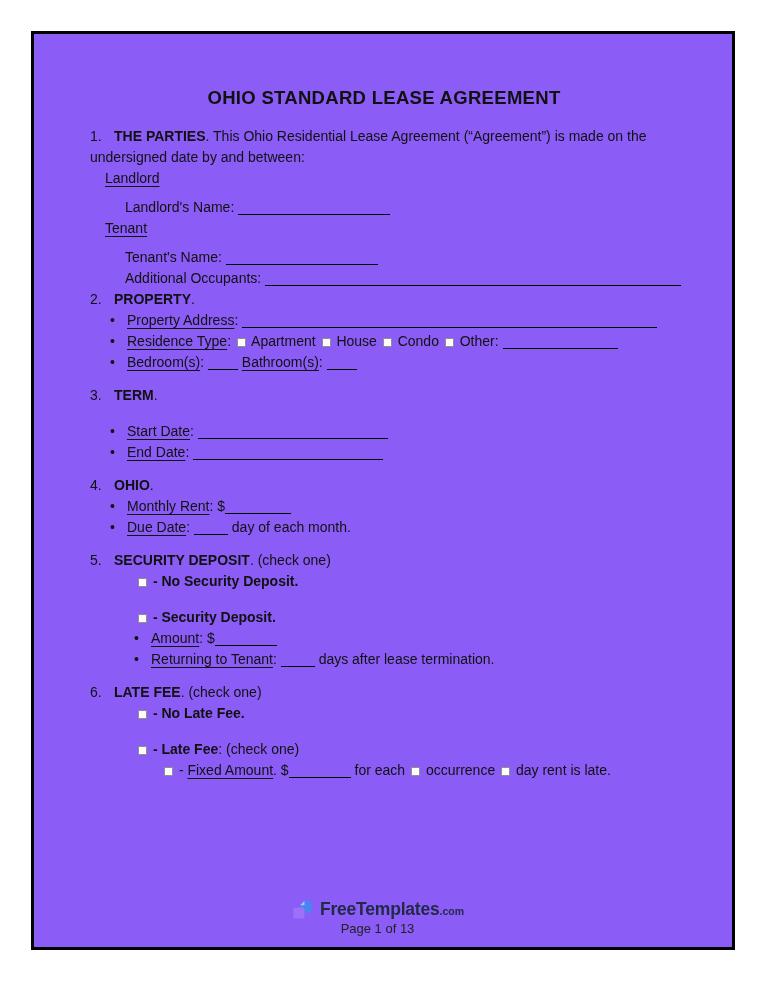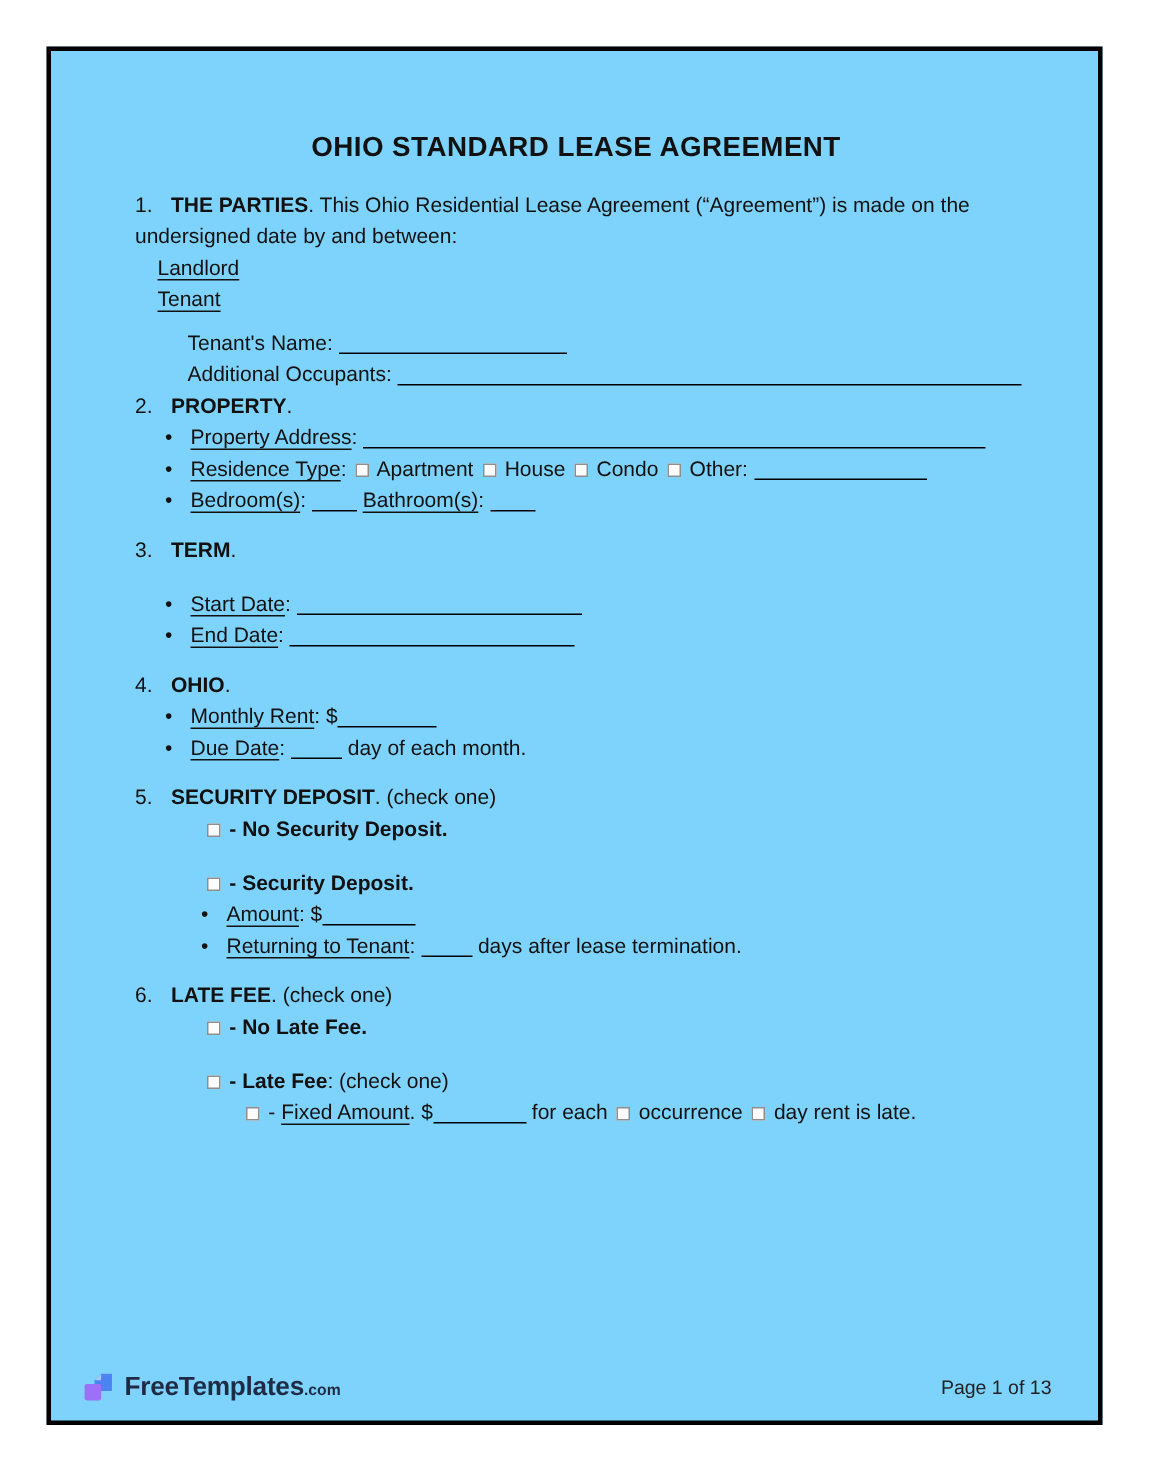--- a/index.html
+++ b/index.html
@@ -3,21 +3,21 @@
 <meta charset="utf-8">
 <style>
   html,body{margin:0;padding:0}
   body{
     width:768px;height:984px;background:#ffffff;position:relative;
     font-family:"Liberation Sans",sans-serif;color:#111;
     -webkit-font-smoothing:antialiased;
   }
   .page{
     position:absolute;left:31px;top:31px;width:704px;height:919px;
-    border:3px solid #000;box-sizing:border-box;background:#7dd3fc;
+    border:3px solid #000;box-sizing:border-box;background:#8b5cf6;
   }
   .content{padding:52px 54px 0 56px;font-size:14px;line-height:21px}
   .title{font-size:18.5px;line-height:24px;font-weight:700;text-align:center;margin:0;letter-spacing:.3px}
   p{margin:0;white-space:nowrap}
   p.wrap{white-space:normal}
   .mt16{margin-top:16px}.mt15{margin-top:15px}.mt14{}.mt12{margin-top:12px}.mt8{margin-top:8px}
   .b{font-weight:700}
   .u{text-decoration:underline;text-underline-offset:3px}
   .num{display:inline-block;width:24px}
   .mk{display:inline-block;width:17px}
@@ -30,39 +30,40 @@
   .cb{
     display:inline-block;width:9px;height:9px;box-sizing:border-box;
     border:1.2px solid #8f8f8f;background:#fcfcfc;vertical-align:-1px;margin:0 2px;
   }
   .blank{display:inline-block;border-bottom:1.5px solid #000;height:12px;vertical-align:-3px}
   .w152{width:152px}.w412{width:412px}.w416{width:416px}.w415{width:415px}
   .w115{width:115px}.w30{width:30px}.w190{width:190px}.w66{width:66px}
   .w34{width:34px}.w62{width:62px}
   .footer{
     position:absolute;left:20px;right:31px;bottom:11px;
-    display:flex;justify-content:space-between;align-items:center;
+    display:flex;justify-content:space-between;align-items:center;flex-direction:column;
   }
   .brand{display:flex;align-items:center;gap:6px}
   .brand-name{font-weight:700;font-size:17.5px;color:#1F2A44;letter-spacing:-.2px}
   .brand-suffix{font-weight:700;font-size:10.5px;color:#1F2A44}
   .page-num{font-size:13px;color:#222}
 </style>
 </head>
 <body>
 
 <div class="page">
   <div class="content">
 
     <h1 class="title">OHIO STANDARD LEASE AGREEMENT</h1>
 
     <p class="wrap mt16"><span class="num">1.</span><span class="b">THE PARTIES</span><span>. This Ohio Residential Lease Agreement (“Agreement”) is made on the undersigned date by and between:</span></p>
 
     <p class="ind1 mt14"><span class="u">Landlord</span></p>
 
+    <p class="ind2 mt8"><span>Landlord's Name:</span> <span class="blank w152"></span></p>
 
     <p class="ind1 mt14"><span class="u">Tenant</span></p>
 
     <p class="ind2 mt8"><span>Tenant's Name:</span> <span class="blank w152"></span></p>
     <p class="ind2"><span>Additional Occupants:</span> <span class="blank w416"></span></p>
 
     <p class="mt14"><span class="num">2.</span><span class="b">PROPERTY</span><span>.</span></p>
 
     <p class="bl1"><span class="mk">•</span><span class="u">Property Address</span><span>:</span> <span class="blank w415"></span></p>
 

